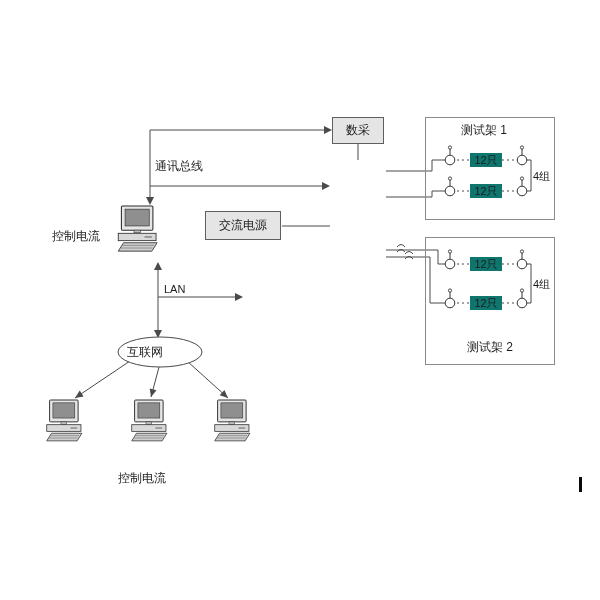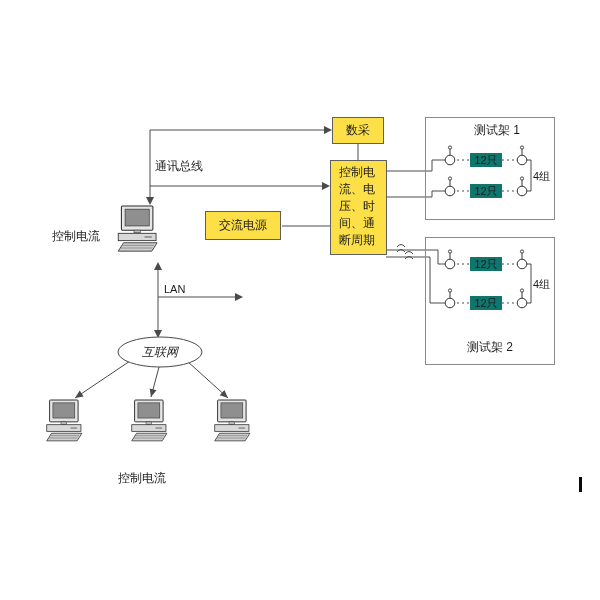--- a/index.html
+++ b/index.html
@@ -1,18 +1,18 @@
 <!DOCTYPE html>
 <html><head>
 <meta charset="utf-8">
 <style>
   html,body{margin:0;padding:0;background:#fff;}
   .canvas{position:relative;width:600px;height:600px;background:#ffffff;overflow:hidden;
           font-family:"Liberation Sans","DejaVu Sans",sans-serif;color:#1c1c1c;}
-  .box{position:absolute;box-sizing:border-box;border:1px solid #5f5f5f;background:#fde047;
+  .box{position:absolute;box-sizing:border-box;border:1px solid #5f5f5f;background:#e5e5e5;
        font-size:12px;display:flex;align-items:center;justify-content:center;text-align:center;}
   .rackbox{position:absolute;box-sizing:border-box;border:1px solid #8a8a8a;background:transparent;}
   .lbl{position:absolute;font-size:12px;white-space:nowrap;line-height:14px;}
   .lbl.sm{font-size:11px;}
   .ctr{text-align:center;}
   .count{background:#0f766e;}
   .controller-text{display:block;padding:3px 8px;line-height:17px;text-align:left;
                    line-break:anywhere;word-break:break-all;}
   svg{position:absolute;left:0;top:0;}
   .stray{position:absolute;background:#0a0a0a;}
@@ -102,41 +102,38 @@
     <use href="#pc" transform="translate(113,206) scale(1.05)"></use>
     <use href="#pc" transform="translate(42,400) scale(0.95)"></use>
     <use href="#pc" transform="translate(127,400) scale(0.95)"></use>
     <use href="#pc" transform="translate(210,400) scale(0.95)"></use>
   </svg>
 
   <div class="box" style="left:332px;top:117px;width:52px;height:27px;">
     <span>数采</span>
   </div>
 
-  <div class="box" style="left:330px;top:160px;width:57px;height:95px;align-items:flex-start;justify-content:flex-start;">
-    <span class="controller-text">控制电流、电压、时间、通断周期</span>
-  </div>
 
   <div class="box" style="left:205px;top:211px;width:76px;height:29px;">
     <span>交流电源</span>
   </div>
 
 
   <div class="rackbox" style="left:425px;top:117px;width:130px;height:103px;"></div>
-  <div class="lbl ctr" style="left:462px;top:123px;width:70px;">测试架 1</div>
+  <div class="lbl ctr" style="left:449px;top:123px;width:70px;">测试架 1</div>
   <div class="lbl sm ctr count" style="left:470px;top:153px;width:32px;height:14px;">12只</div>
   <div class="lbl sm ctr count" style="left:470px;top:184px;width:32px;height:14px;">12只</div>
   <div class="lbl sm" style="left:533px;top:169px;width:22px;">4组</div>
 
   <div class="rackbox" style="left:425px;top:237px;width:130px;height:128px;"></div>
   <div class="lbl ctr" style="left:455px;top:340px;width:70px;">测试架 2</div>
   <div class="lbl sm ctr count" style="left:470px;top:257px;width:32px;height:14px;">12只</div>
   <div class="lbl sm ctr count" style="left:470px;top:296px;width:32px;height:14px;">12只</div>
   <div class="lbl sm" style="left:533px;top:277px;width:22px;">4组</div>
 
   <div class="lbl" style="left:155px;top:159px;">通讯总线</div>
   <div class="lbl" style="left:52px;top:229px;">控制电流</div>
   <div class="lbl sm" style="left:164px;top:282px;">LAN</div>
-  <div class="lbl ctr" style="left:137px;top:345px;width:46px;font-style:italic;">互联网</div>
+  <div class="lbl ctr" style="left:122px;top:345px;width:46px;">互联网</div>
   <div class="lbl" style="left:118px;top:471px;">控制电流</div>
 
   <div class="stray" style="left:579px;top:477px;width:3px;height:15px;"></div>
 </div>
 
 </body></html>

